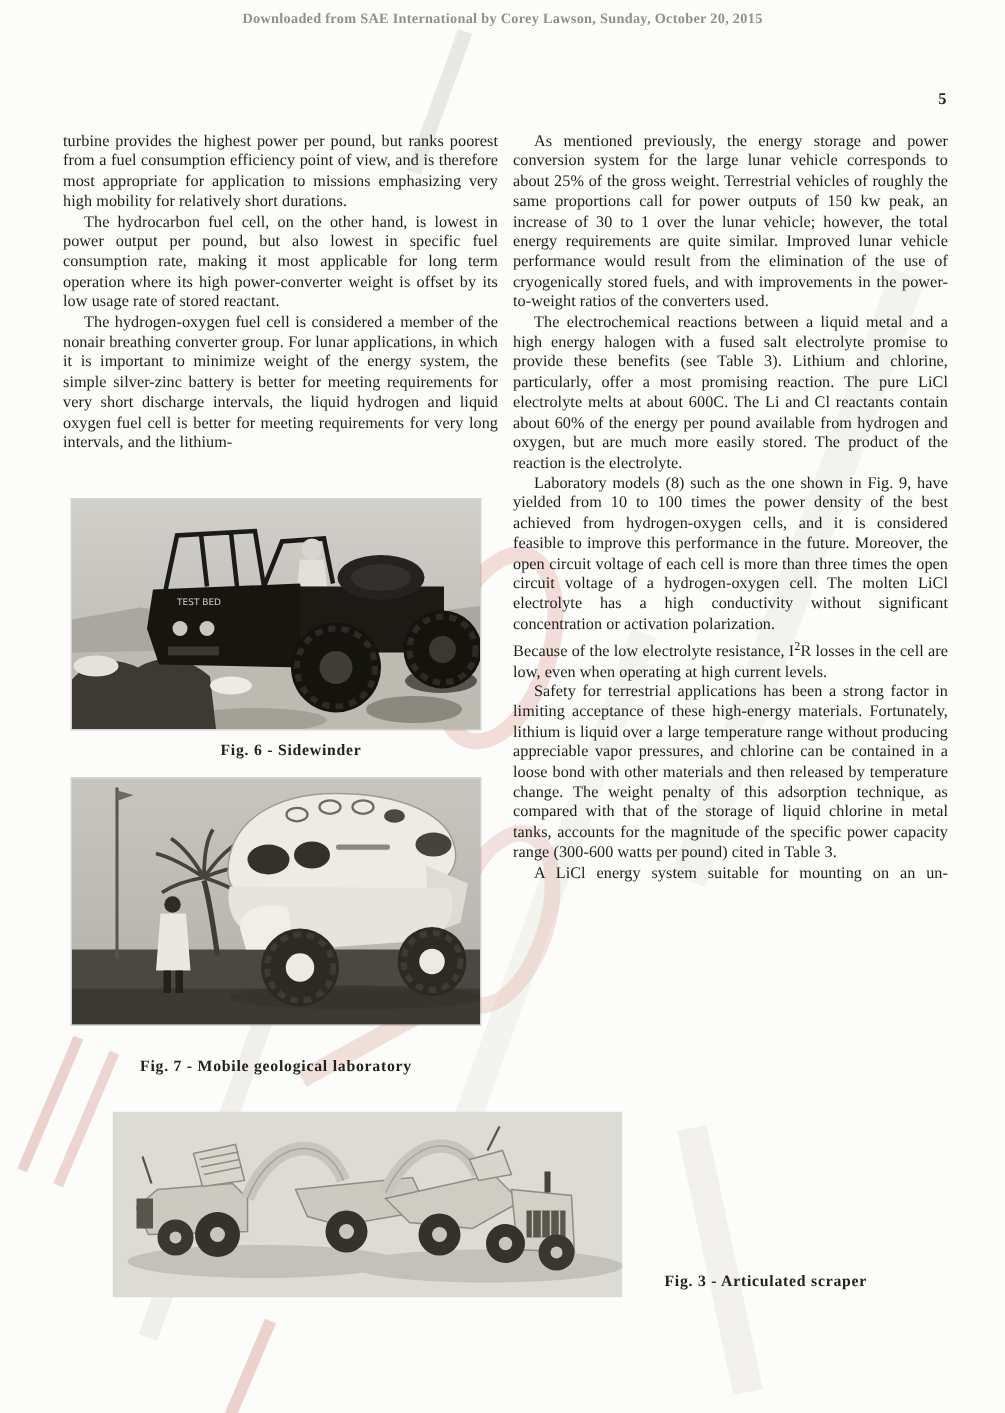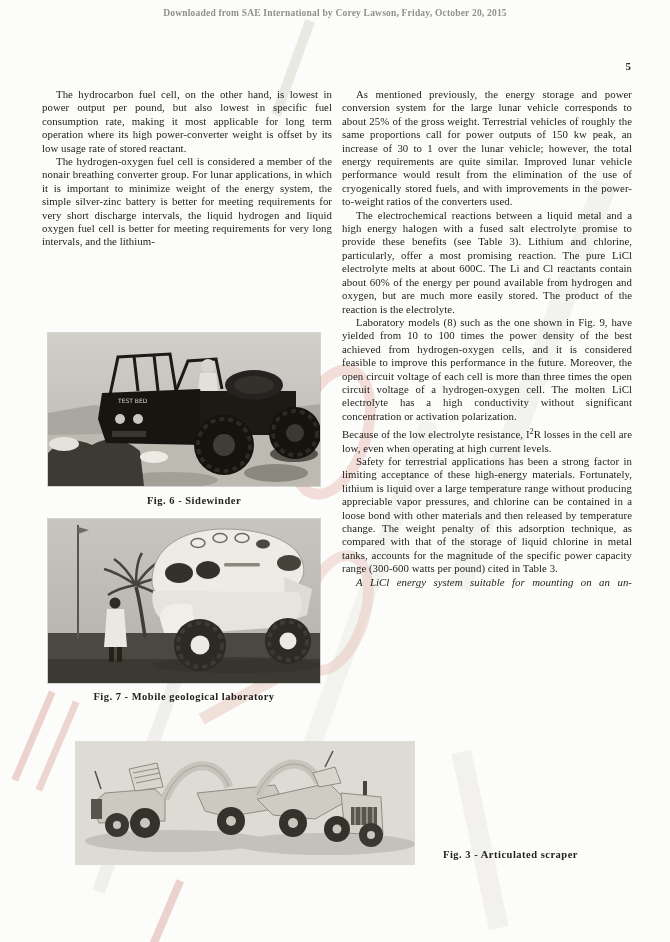--- a/index.html
+++ b/index.html
@@ -17,31 +17,31 @@
     position:absolute;top:60px;right:39px;font-size:11px;font-weight:bold;color:#2a2926;
   }
   
   .col{position:absolute;top:88px;width:290px;font-size:10.8px;line-height:13.4px;
        text-align:justify;letter-spacing:.05px;}
   .col-left{left:42px;}
   .col-right{left:342px;}
   .col p{margin:0;}
   .col p.indent{text-indent:14px;}
   .col p.gap-top{margin-top:5px;}
-  .col p.full-last{text-align-last:justify;font-style:italic;}
+  .col p.full-last{text-align-last:justify;}
   sup.exp{font-size:8px;line-height:0;vertical-align:4px;}
   
   .photo{position:absolute;box-shadow:0 0 0 1px rgba(90,90,85,.25);}
   .photo svg{display:block;width:100%;height:100%;}
   .caption{position:absolute;font-size:10.5px;font-weight:bold;letter-spacing:.5px;color:#232220;}
   .caption.centered{width:272px;text-align:center;}
   .fig6-photo{left:48px;top:333px;width:272px;height:153px;}
   .fig6-caption{left:58px;top:495px;}
   .fig7-photo{left:48px;top:519px;width:272px;height:164px;}
-  .fig7-caption{left:48px;top:691px;}
+  .fig7-caption{left:48px;top:706px;}
   .fig8-photo{left:75px;top:741px;width:340px;height:124px;box-shadow:none;}
   .fig8-caption{left:443px;top:849px;}
   
   .wm{position:absolute;pointer-events:none;}
   .wm-bar{background:#d9d8d2;transform:rotate(20deg);}
   .wm-pink{background:#dca89f;transform:rotate(23deg);}
   .wm-ring{border:11px solid #e3b0a7;border-radius:50%;background:none;transform:rotate(18deg);}
 </style>
 </head>
 <body>
@@ -54,24 +54,25 @@
   <div class="wm wm-bar" style="left:140px;top:620px;width:13px;height:280px;opacity:.35;"></div>
   <div class="wm wm-bar" style="left:470px;top:750px;width:20px;height:180px;opacity:.3;transform:rotate(-12deg);"></div>
 
   <div class="wm wm-pink" style="left:30px;top:688px;width:7px;height:96px;opacity:.5;"></div>
   <div class="wm wm-pink" style="left:54px;top:698px;width:7px;height:96px;opacity:.45;"></div>
   <div class="wm wm-pink" style="left:163px;top:878px;width:8px;height:68px;opacity:.5;"></div>
   <div class="wm wm-pink" style="left:196px;top:692px;width:88px;height:12px;opacity:.35;transform:rotate(-29deg);"></div>
   <div class="wm wm-ring" style="left:292px;top:362px;width:58px;height:118px;opacity:.4;"></div>
   <div class="wm wm-ring" style="left:298px;top:548px;width:50px;height:108px;opacity:.35;"></div>
 
-  <div class="scan-header">Downloaded from SAE International by Corey Lawson, Friday, October 20, 2015</div>
+  <div class="scan-header">Downloaded from SAE International by Corey Lawson, Sunday, October 20, 2015</div>
   <div class="page-number">5</div>
 
   <div class="col col-left">
+    <p>turbine provides the highest power per pound, but ranks poorest from a fuel consumption efficiency point of view, and is therefore most appropriate for application to missions emphasizing very high mobility for relatively short durations.</p>
     <p class="indent">The hydrocarbon fuel cell, on the other hand, is lowest in power output per pound, but also lowest in specific fuel consumption rate, making it most applicable for long term operation where its high power-converter weight is offset by its low usage rate of stored reactant.</p>
     <p class="indent">The hydrogen-oxygen fuel cell is considered a member of the nonair breathing converter group.  For lunar applications, in which it is important to minimize weight of the energy system, the simple silver-zinc battery is better for meeting requirements for very short discharge intervals, the liquid hydrogen and liquid oxygen fuel cell is better for meeting requirements for very long intervals, and the lithium-</p>
   </div>
 
   <div class="col col-right">
     <p class="indent">As mentioned previously, the energy storage and power conversion system for the large lunar vehicle corresponds to about 25% of the gross weight.  Terrestrial vehicles of roughly the same proportions call for power outputs of 150 kw peak, an increase of 30 to 1 over the lunar vehicle; however, the total energy requirements are quite similar.  Improved lunar vehicle performance would result from the elimination of the use of cryogenically stored fuels, and with improvements in the power-to-weight ratios of the converters used.</p>
     <p class="indent">The electrochemical reactions between a liquid metal and a high energy halogen with a fused salt electrolyte promise to provide these benefits (see Table 3).  Lithium and chlorine, particularly, offer a most promising reaction.  The pure LiCl electrolyte melts at about 600C.  The Li and Cl reactants contain about 60% of the energy per pound available from hydrogen and oxygen, but are much more easily stored.  The product of the reaction is the electrolyte.</p>
     <p class="indent">Laboratory models (8) such as the one shown in Fig. 9, have yielded from 10 to 100 times the power density of the best achieved from hydrogen-oxygen cells, and it is considered feasible to improve this performance in the future.  Moreover, the open circuit voltage of each cell is more than three times the open circuit voltage of a hydrogen-oxygen cell.  The molten LiCl electrolyte has a high conductivity without significant concentration or activation polarization.</p>
     <p class="gap-top"><span>Because of the low electrolyte resistance, I</span><sup class="exp">2</sup><span>R losses in the cell are low, even when operating at high current levels.</span></p>
     <p class="indent">Safety for terrestrial applications has been a strong factor in limiting acceptance of these high-energy materials.  Fortunately, lithium is liquid over a large temperature range without producing appreciable vapor pressures, and chlorine can be contained in a loose bond with other materials and then released by temperature change.  The weight penalty of this adsorption technique, as compared with that of the storage of liquid chlorine in metal tanks, accounts for the magnitude of the specific power capacity range (300-600 watts per pound) cited in Table 3.</p>

